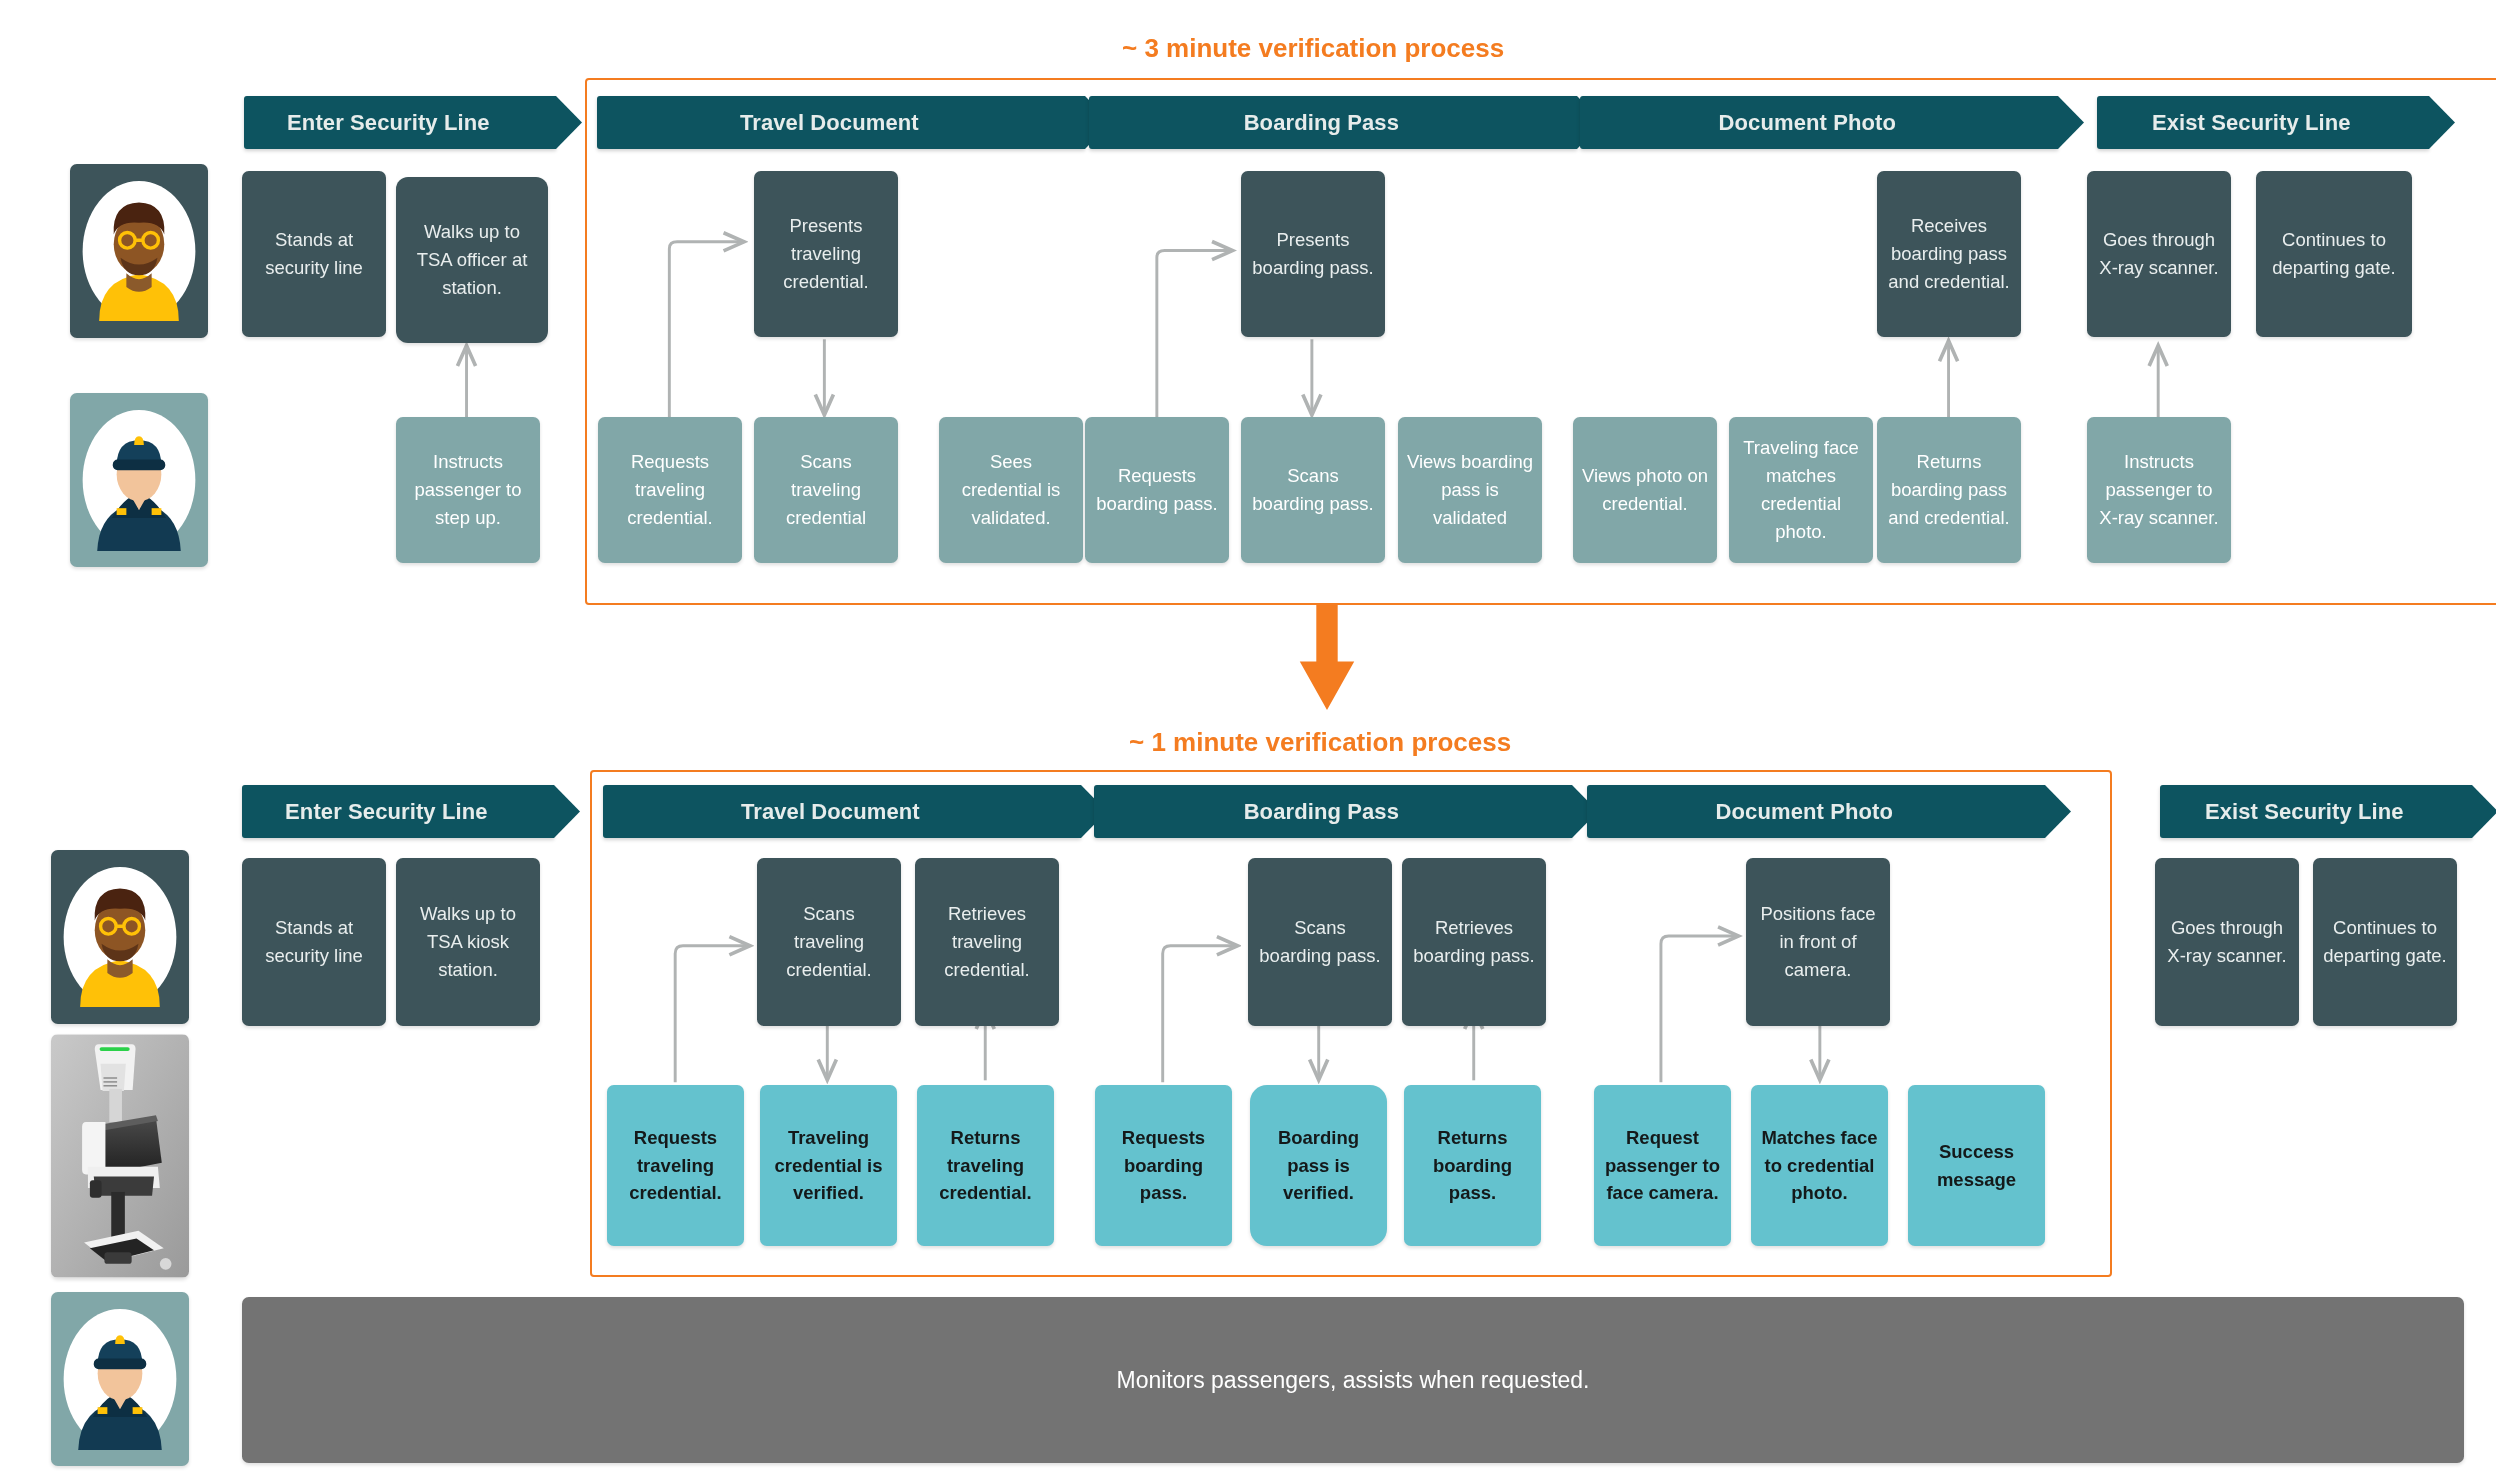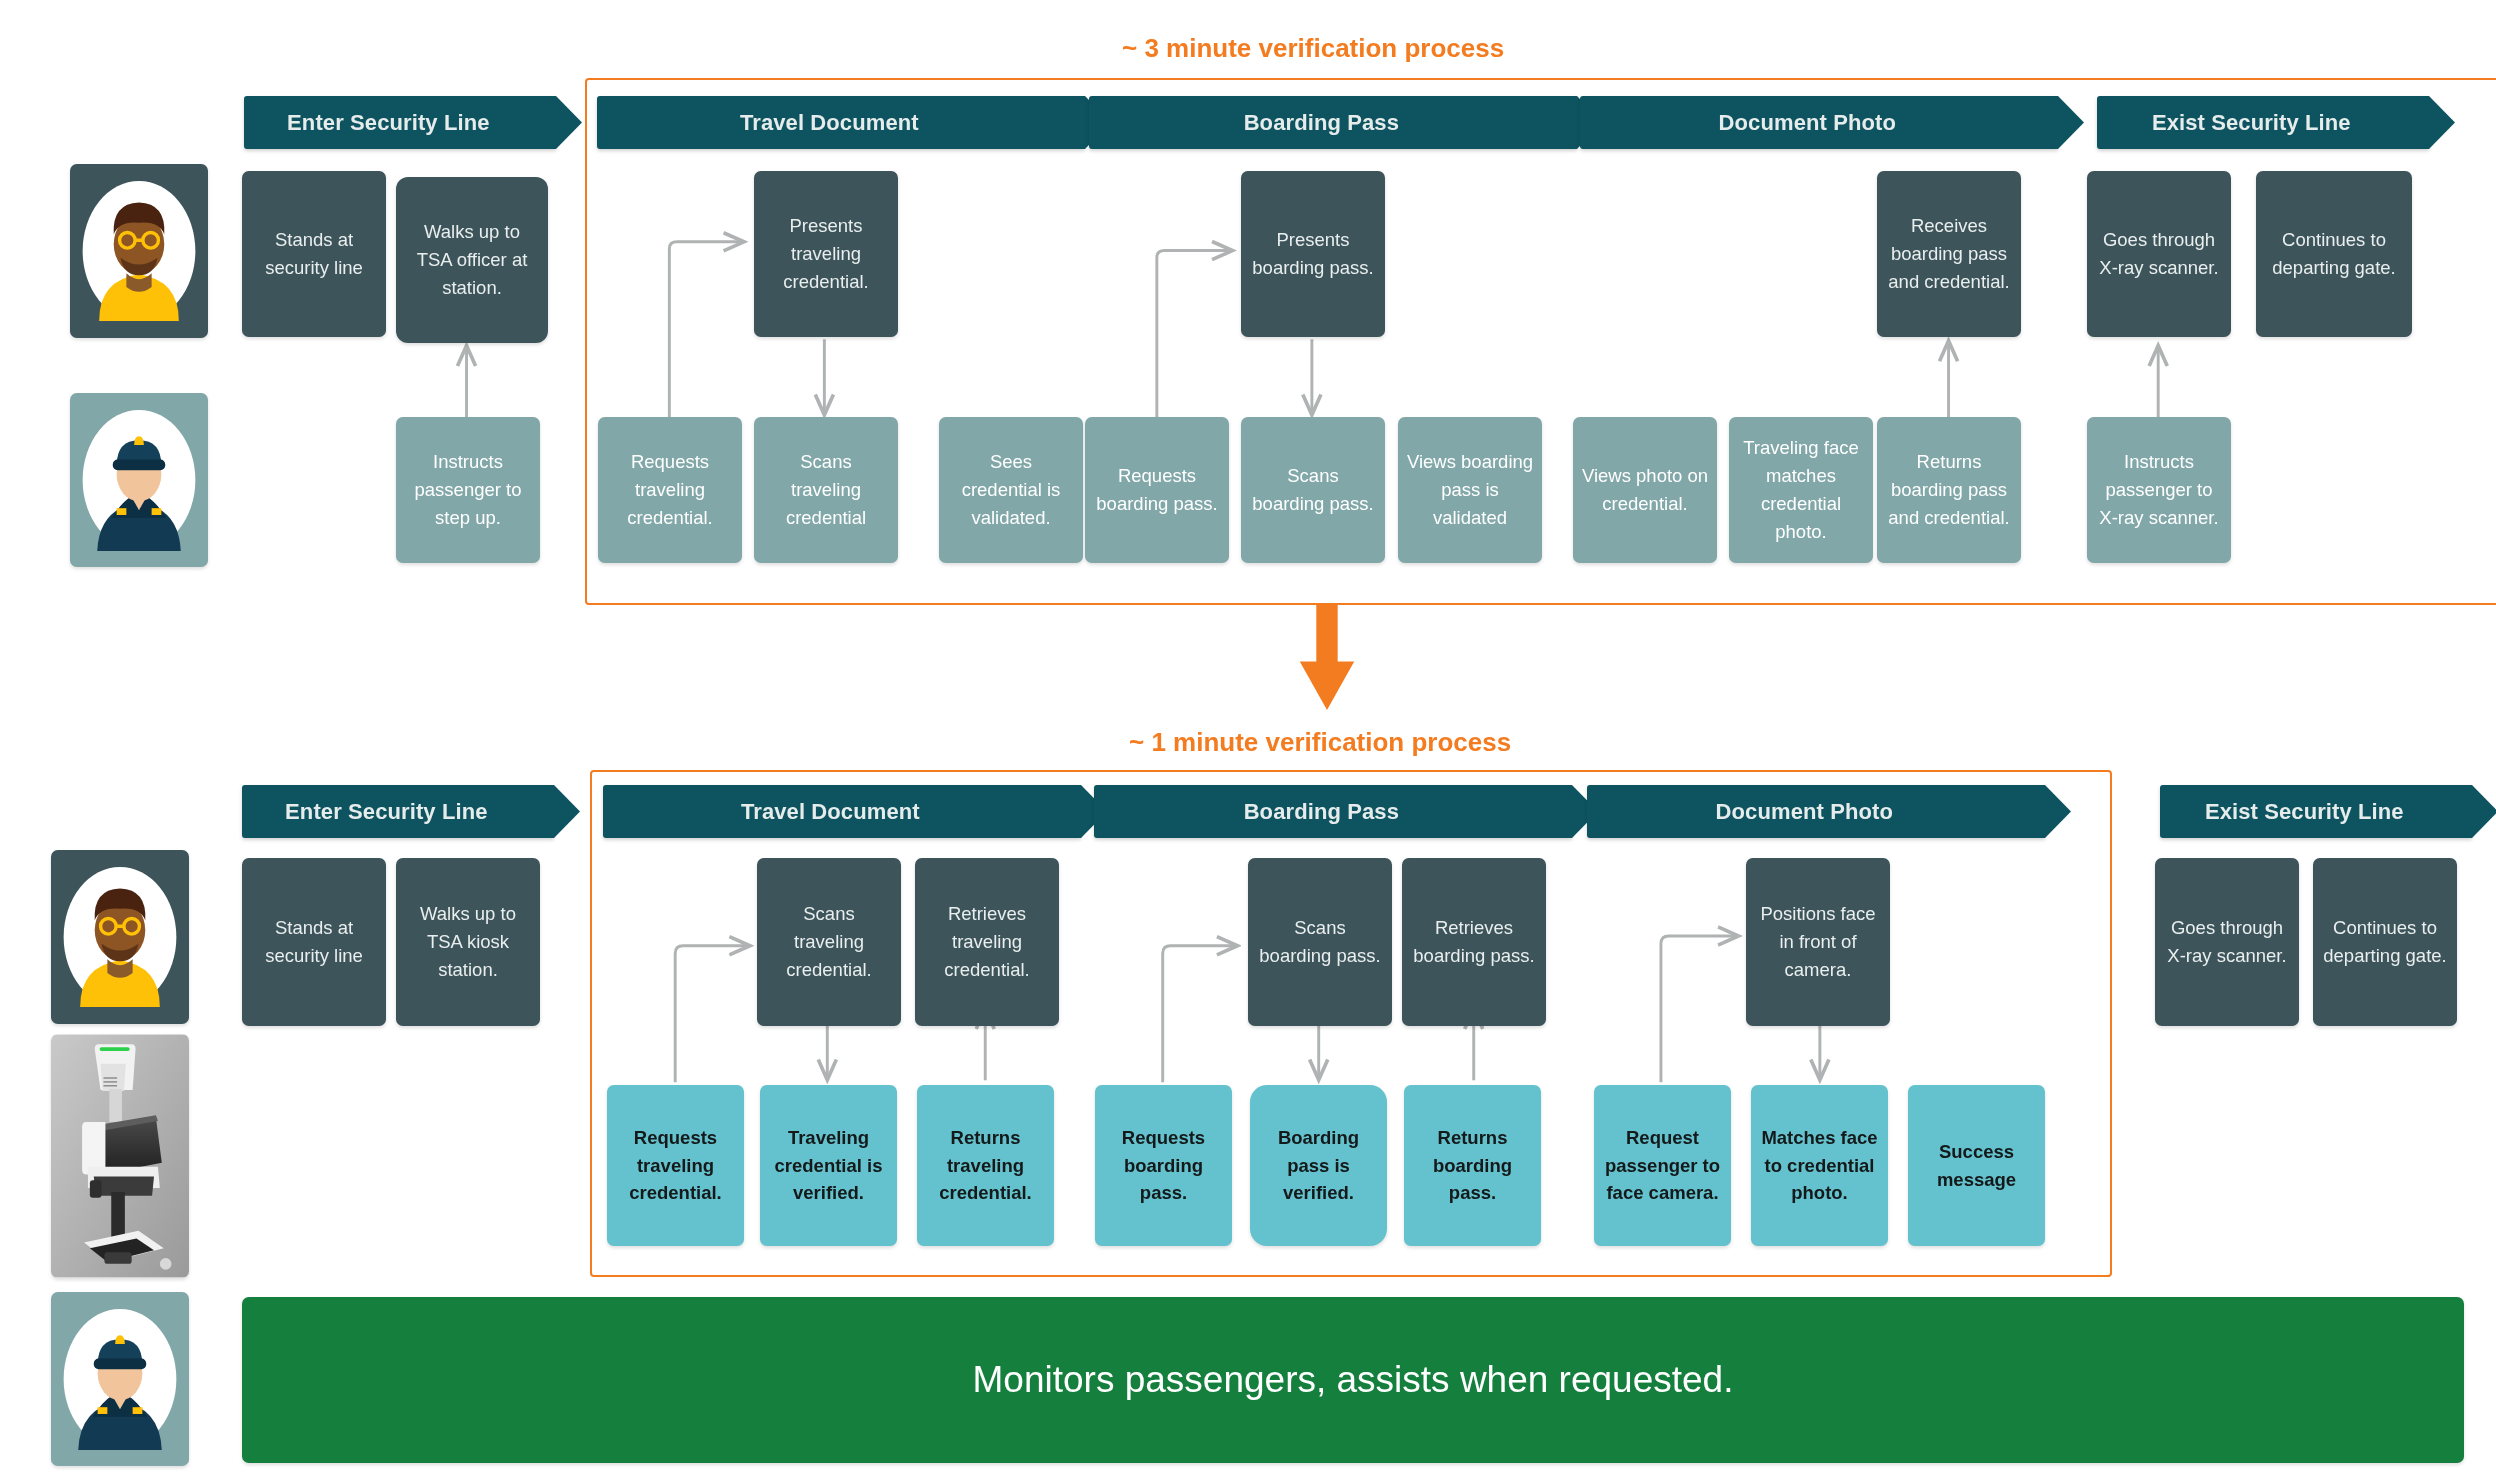--- a/index.html
+++ b/index.html
@@ -45,23 +45,23 @@
   .av-img{background:#ffffff;}
 
   
   .frame{border:2.9px solid #f47c20;border-radius:3.9px;background:transparent;}
   .frame-label{
     color:#f47c20;font-weight:700;font-size:26px;white-space:nowrap;
   }
 
   
   .footer-bar{
-    background:#15803d;border-radius:6.8px;color:#ffffff;
+    background:#737373;border-radius:6.8px;color:#ffffff;
     display:flex;align-items:center;justify-content:center;
-    font-size:37px;box-shadow:0 2px 3.9px rgba(0,0,0,.13);
+    font-size:23px;box-shadow:0 2px 3.9px rgba(0,0,0,.13);
   }
 
   svg.conn{position:absolute;left:0;top:0;width:2497px;height:1483px;pointer-events:none;overflow:visible;}
 </style>
 </head>
 <body>
 
 <svg class="conn" viewBox="0 0 2560 1521" width="2497" height="1483">
   <defs>
     <marker id="ah" markerWidth="9" markerHeight="9" refX="7.4" refY="4" orient="auto" markerUnits="strokeWidth">

